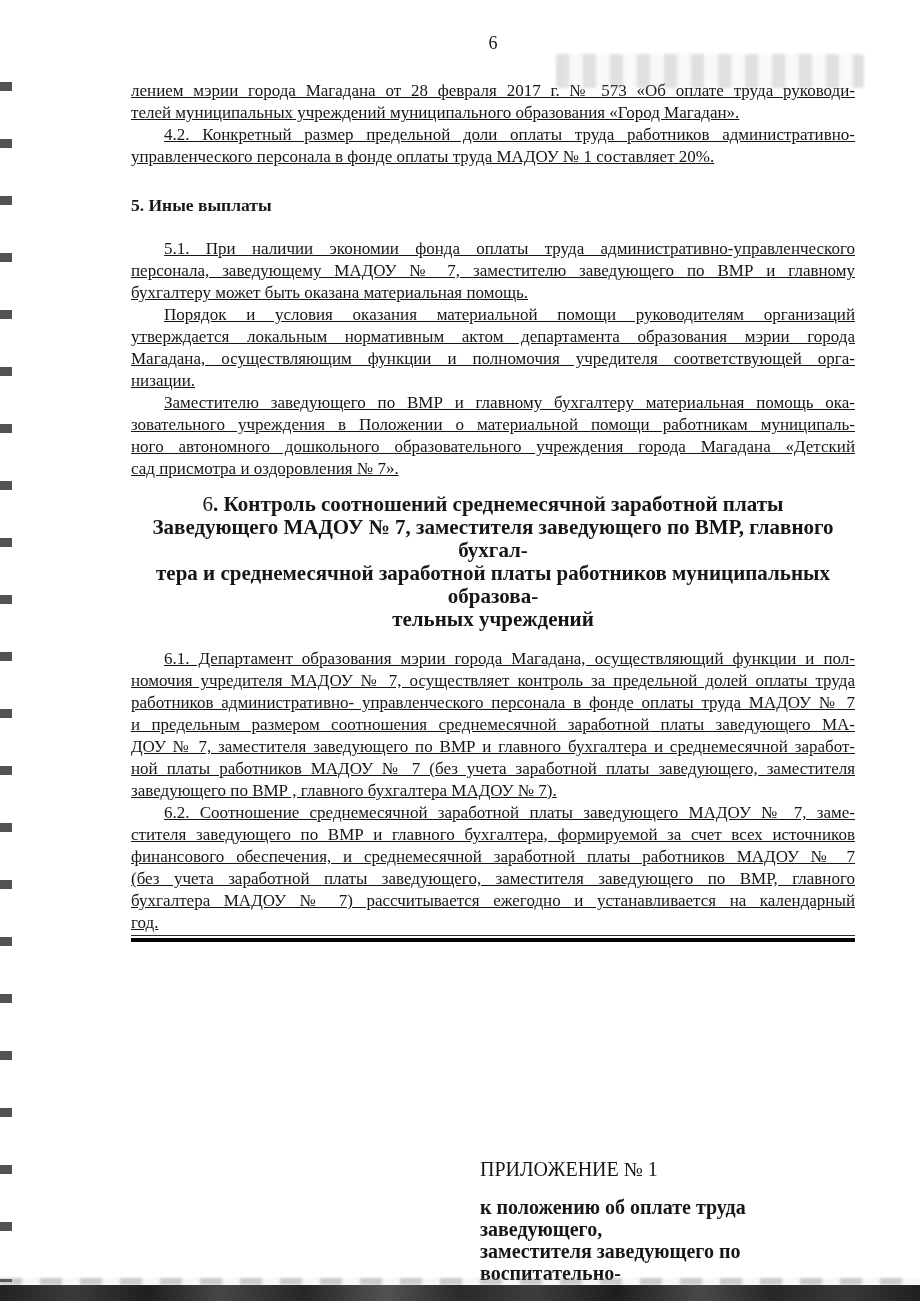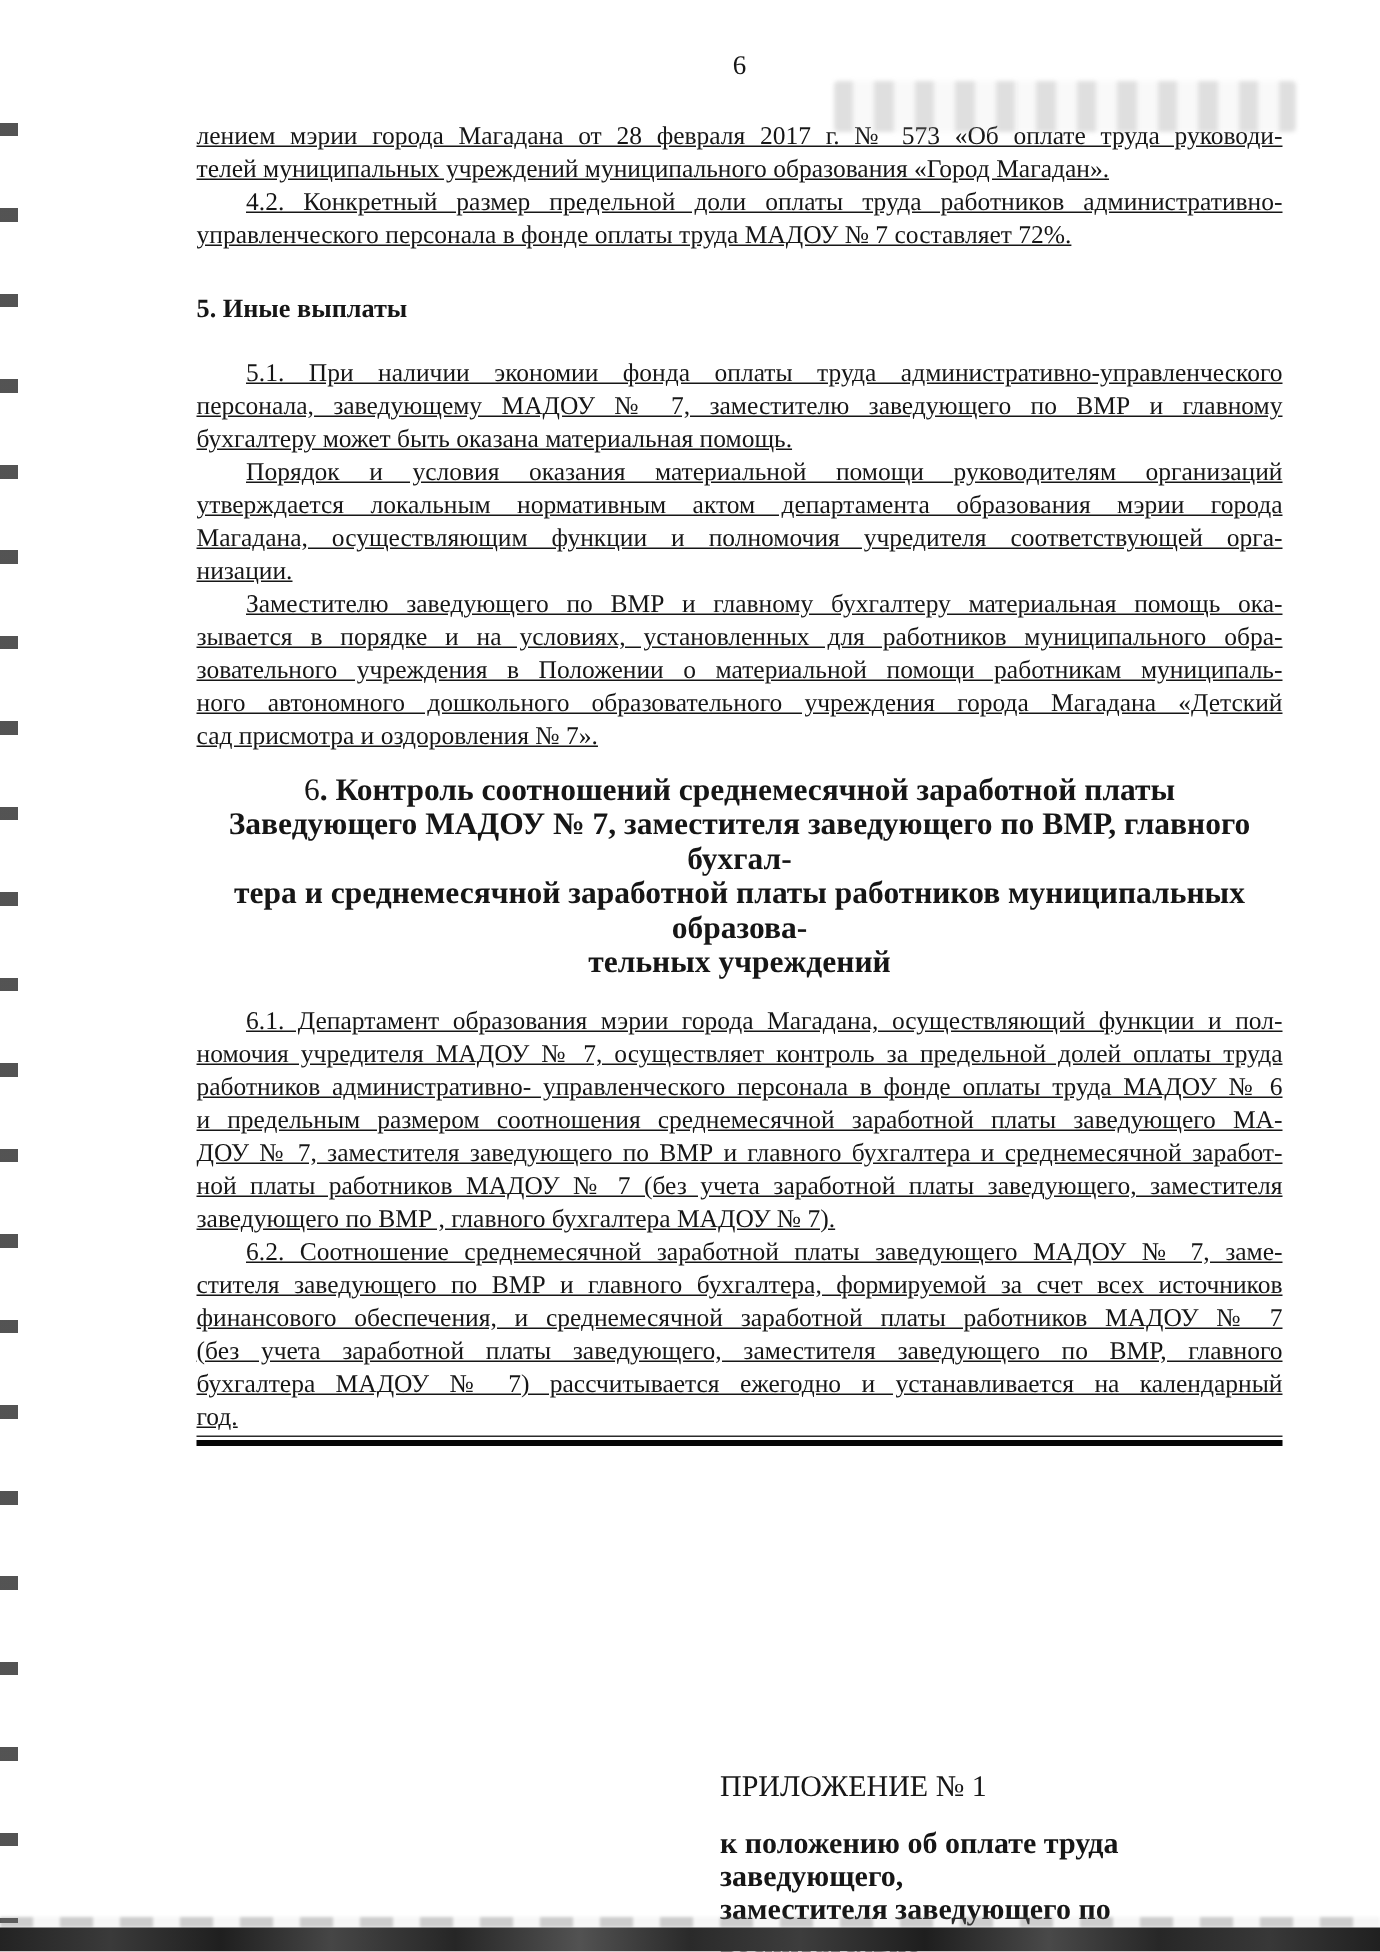--- a/index.html
+++ b/index.html
@@ -76,57 +76,56 @@
 
     <div class="pageno">6</div>
 
     <div class="para">
       <div class="tline">лением мэрии города Магадана от 28 февраля 2017 г. № 573 «Об оплате труда руководи-</div>
       <div class="tline last">телей муниципальных учреждений муниципального образования «Город Магадан».</div>
     </div>
 
     <div class="para">
       <div class="tline indent">4.2. Конкретный размер предельной доли оплаты труда работников административно-</div>
-      <div class="tline last">управленческого персонала в фонде оплаты труда МАДОУ № 7 составляет 72%.</div>
+      <div class="tline last">управленческого персонала в фонде оплаты труда МАДОУ № 1 составляет 20%.</div>
     </div>
 
     <div class="h5">5. Иные выплаты</div>
 
     <div class="para">
       <div class="tline indent">5.1. При наличии экономии фонда оплаты труда административно-управленческого</div>
       <div class="tline">персонала, заведующему МАДОУ № 7, заместителю заведующего по ВМР и главному</div>
       <div class="tline last">бухгалтеру может быть оказана материальная помощь.</div>
     </div>
 
     <div class="para">
       <div class="tline indent">Порядок и условия оказания материальной помощи руководителям организаций</div>
       <div class="tline">утверждается локальным нормативным актом департамента образования мэрии города</div>
       <div class="tline">Магадана, осуществляющим функции и полномочия учредителя соответствующей орга-</div>
       <div class="tline last">низации.</div>
     </div>
 
     <div class="para">
       <div class="tline indent">Заместителю заведующего по ВМР и главному бухгалтеру материальная помощь ока-</div>
-      <div class="tline">зывается в порядке и на условиях, установленных для работников муниципального обра-</div>
       <div class="tline">зовательного учреждения в Положении о материальной помощи работникам муниципаль-</div>
       <div class="tline">ного автономного дошкольного образовательного учреждения города Магадана «Детский</div>
       <div class="tline last">сад присмотра и оздоровления № 7».</div>
     </div>
 
     <div class="h6">
       <div class="h6line"><span class="h6num">6</span><span>. Контроль соотношений среднемесячной заработной платы</span></div>
       <div class="h6line">Заведующего МАДОУ № 7, заместителя заведующего по ВМР, главного бухгал-</div>
       <div class="h6line">тера и среднемесячной заработной платы работников муниципальных образова-</div>
       <div class="h6line">тельных учреждений</div>
     </div>
 
     <div class="para p61">
       <div class="tline indent">6.1. Департамент образования мэрии города Магадана, осуществляющий функции и пол-</div>
       <div class="tline">номочия учредителя МАДОУ № 7, осуществляет контроль за предельной долей оплаты труда</div>
-      <div class="tline">работников административно- управленческого персонала в фонде оплаты труда МАДОУ № 6</div>
+      <div class="tline">работников административно- управленческого персонала в фонде оплаты труда МАДОУ № 7</div>
       <div class="tline">и предельным размером соотношения среднемесячной заработной платы заведующего МА-</div>
       <div class="tline">ДОУ № 7, заместителя заведующего по ВМР и главного бухгалтера и среднемесячной заработ-</div>
       <div class="tline">ной платы работников МАДОУ № 7 (без учета заработной платы заведующего, заместителя</div>
       <div class="tline last">заведующего по ВМР , главного бухгалтера МАДОУ № 7).</div>
     </div>
 
     <div class="para">
       <div class="tline indent">6.2. Соотношение среднемесячной заработной платы заведующего МАДОУ № 7, заме-</div>
       <div class="tline">стителя заведующего по ВМР и главного бухгалтера, формируемой за счет всех источников</div>
       <div class="tline">финансового обеспечения, и среднемесячной заработной платы работников МАДОУ № 7</div>

